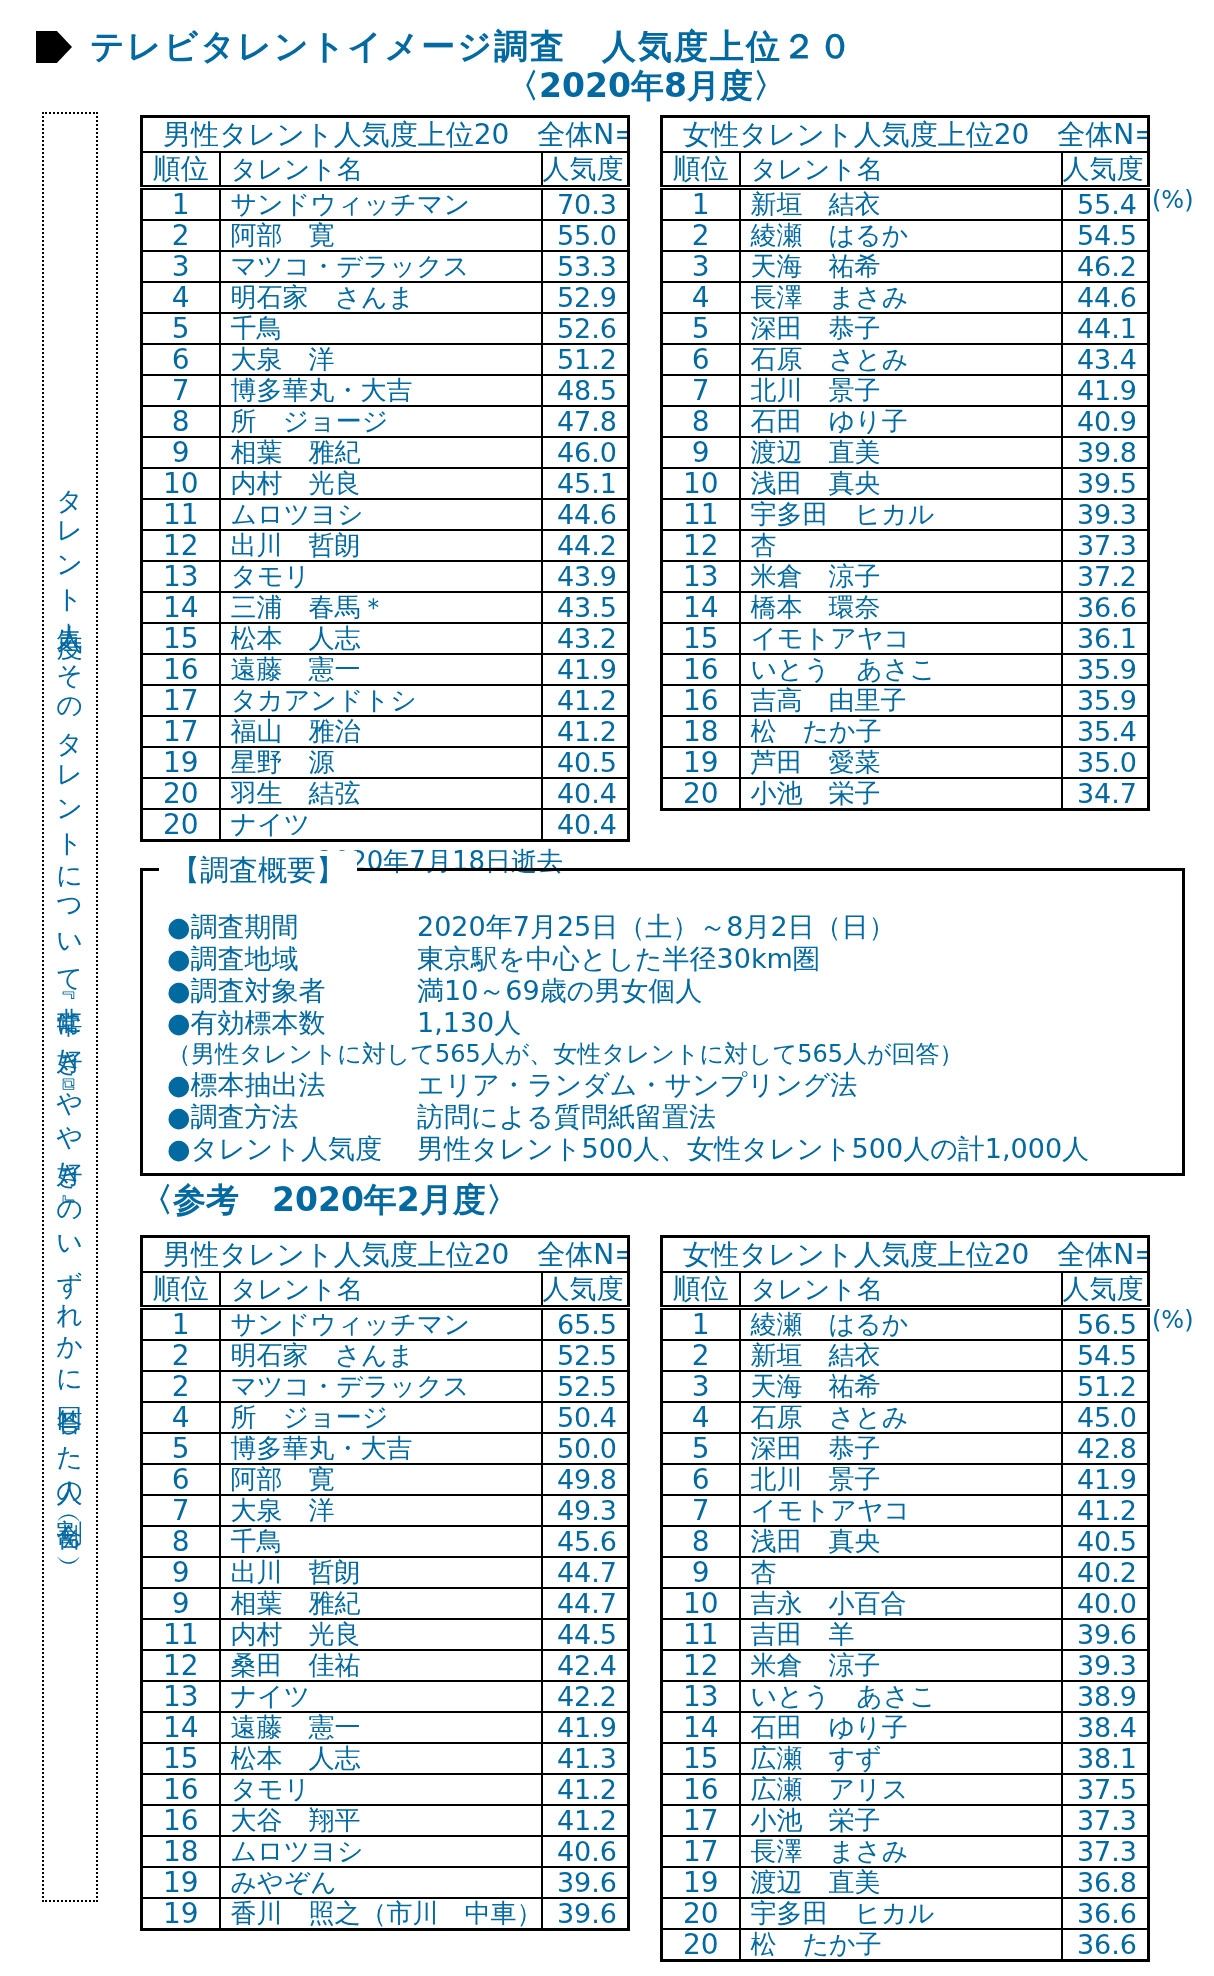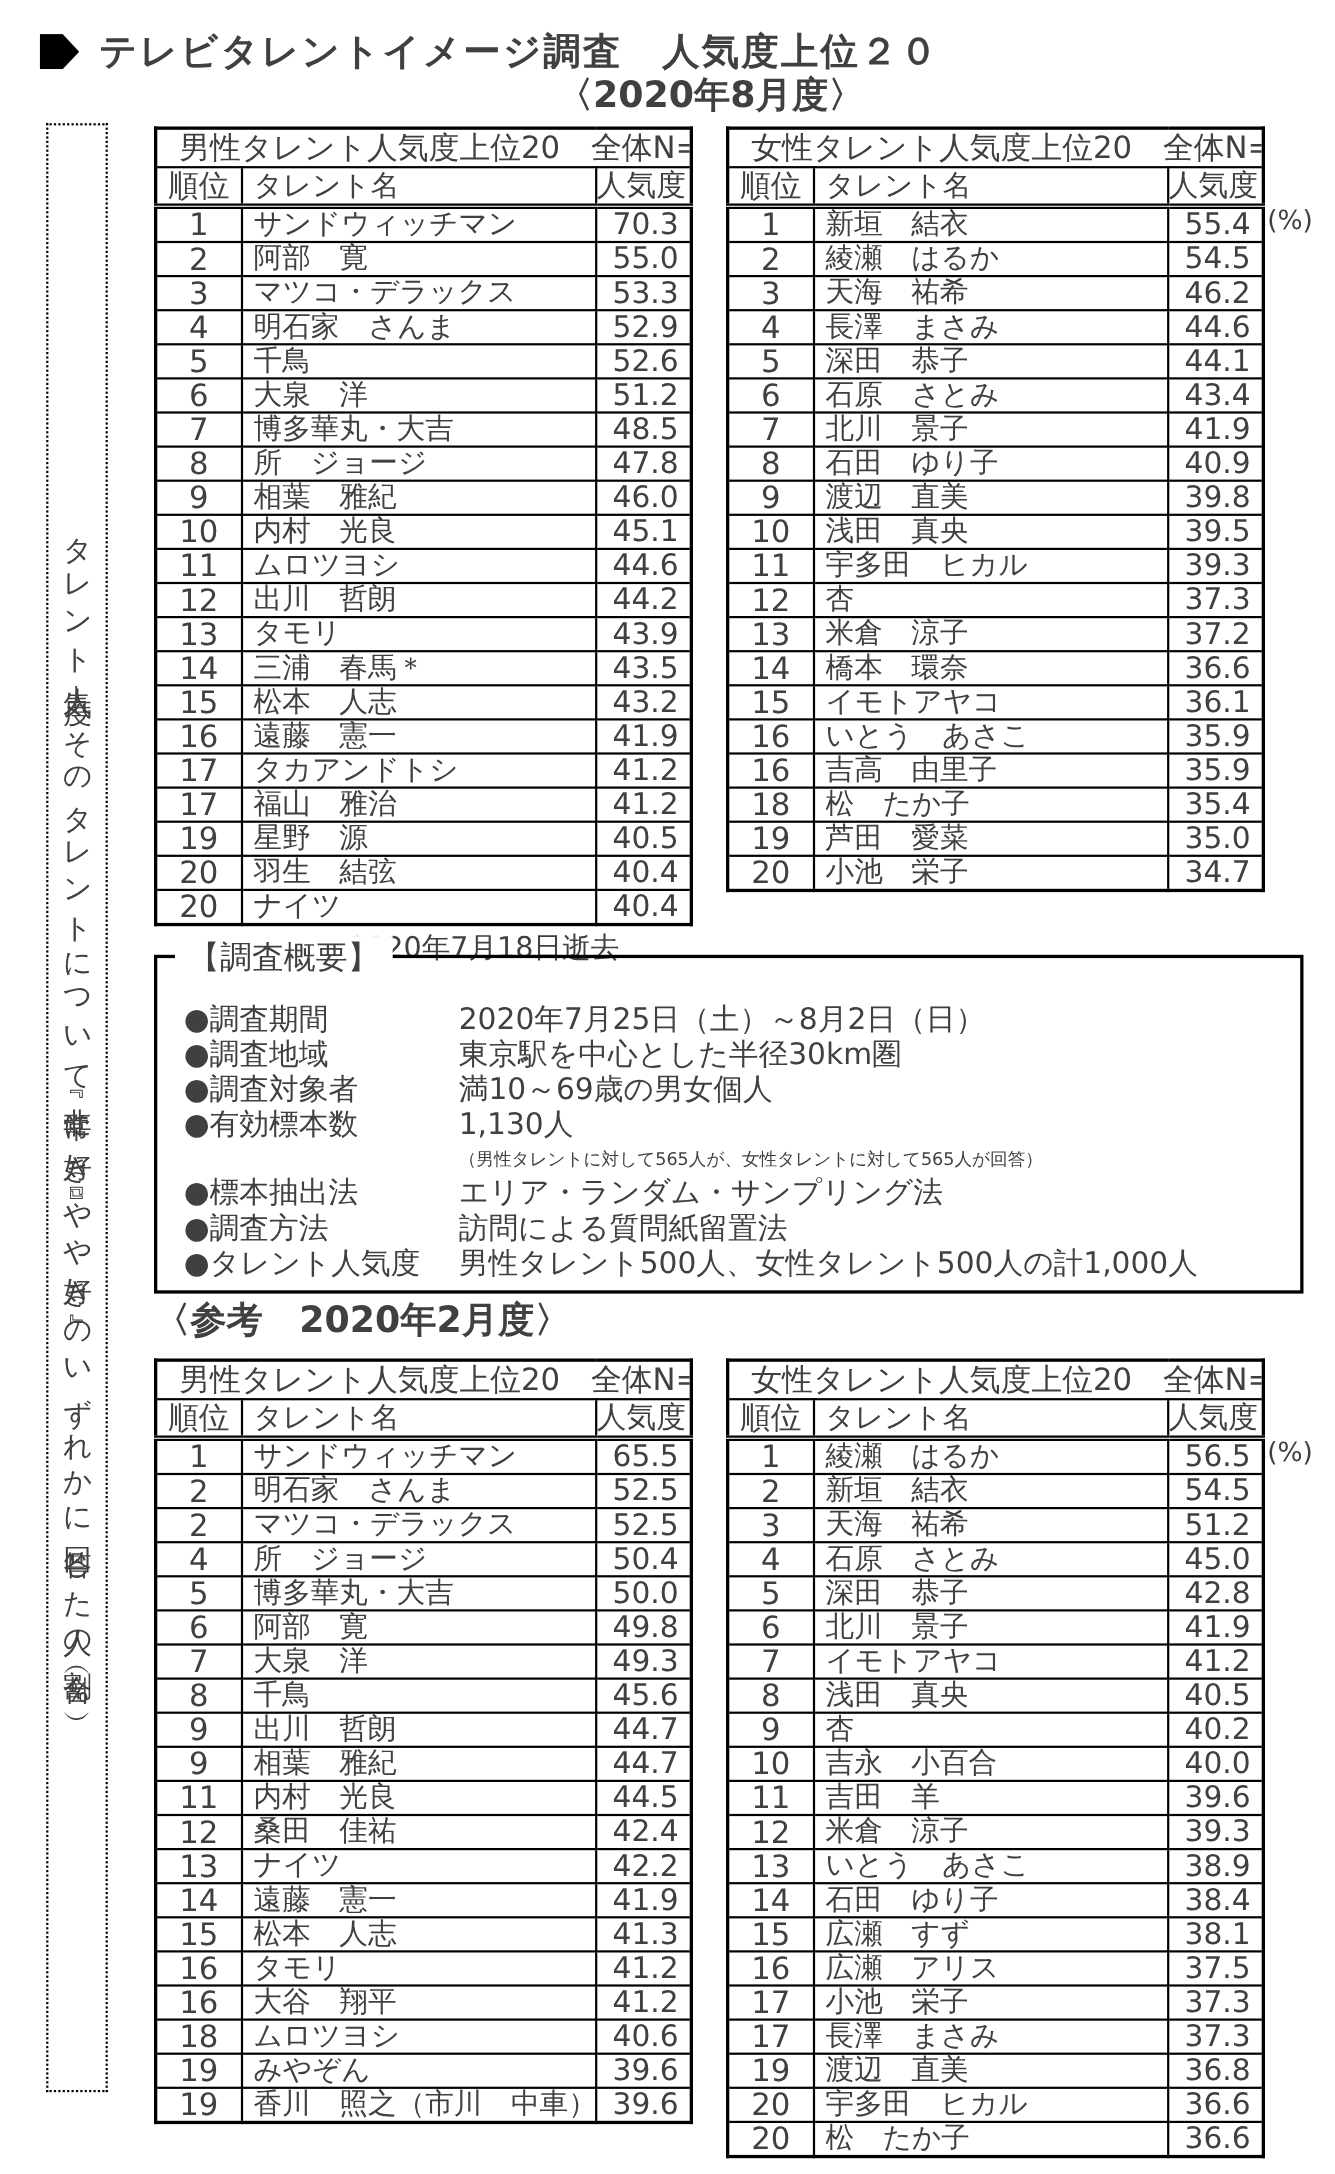--- a/index.html
+++ b/index.html
@@ -1,17 +1,17 @@
 <!DOCTYPE html>
 <html><head>
 <meta charset="utf-8">
 <style>
   html,body{margin:0;padding:0;background:#ffffff;}
   .page{
-    position:relative;width:1214px;height:1976px;background:#fff;color:#404040;
+    position:relative;width:1214px;height:1976px;background:#fff;color:#0369a1;
     font-family:"DejaVu Sans","Liberation Sans",sans-serif;overflow:hidden;
   }
   
   .doc-header{position:absolute;left:36px;top:24px;display:flex;align-items:center;gap:18px;}
   .bullet{width:36px;height:32px;background:#000;clip-path:polygon(0 0,58% 0,100% 50%,58% 100%,0 100%);flex:none;}
   .doc-title{font-size:34px;font-weight:bold;letter-spacing:2px;white-space:nowrap;}
   .subtitle{position:absolute;left:140px;width:1012px;top:64px;text-align:center;font-size:33px;font-weight:bold;}
   .ref-title{position:absolute;left:140px;width:1012px;top:1178px;text-align:left;font-size:33px;font-weight:bold;}
   
   .sidebar{position:absolute;left:42px;top:112px;width:56px;height:1790px;border:2px dotted #000;
@@ -39,21 +39,21 @@
   #pct-feb{left:1152px;top:1306px;}
   .footnote{position:absolute;left:140px;top:844px;width:487px;box-sizing:border-box;
     text-align:right;padding-right:64px;font-size:26px;}
   
   .survey-box{position:absolute;left:140px;top:868px;width:1045px;height:308px;border:3px solid #000;box-sizing:border-box;}
   .survey-title{position:absolute;top:-20px;left:16px;background:#fff;padding:0 12px;font-size:29px;white-space:nowrap;}
   .survey-items{padding:40px 10px 0 24px;}
   .survey-row{display:flex;font-size:27px;line-height:32px;}
   .survey-row .lab{width:250px;flex:none;white-space:nowrap;}
   .survey-row .val{white-space:nowrap;}
-  .survey-row.small{font-size:16px;line-height:30px;}
+  .survey-row.small{font-size:24px;line-height:30px;flex-direction:column;}
 </style>
 </head>
 <body>
 
 <div class="page">
 
   <div class="doc-header">
     <span class="bullet"></span>
     <span class="doc-title">テレビタレントイメージ調査　人気度上位２０</span>
   </div>

